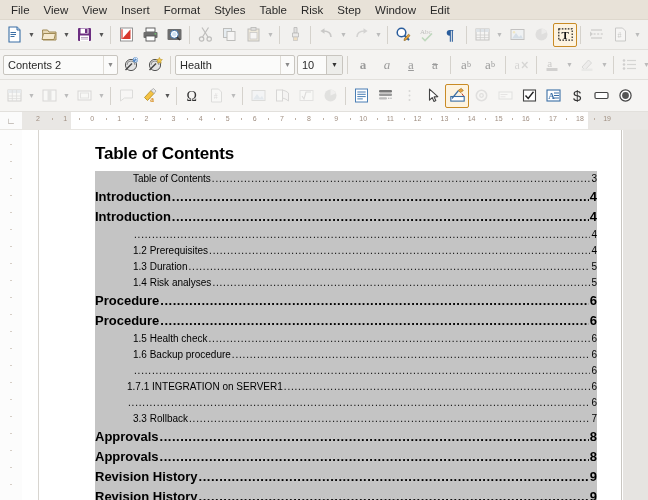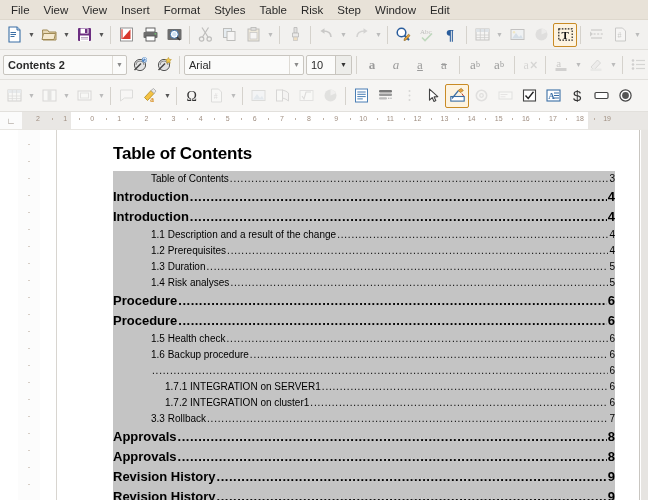--- a/index.html
+++ b/index.html
@@ -101,21 +101,21 @@
     line-height: 18px;
   }
   .combo .drop {
     width: 14px;
     height: 18px;
     display: flex; align-items: center; justify-content: center;
     font-size: 7px;
     color: #8a8a8a;
     border-left: 1px solid #dedbd5;
   }
-  #style-combo { width: 124px; font-weight: bold; }
+  #style-combo { width: 115px; }
   #font-combo  { width: 120px; }
   #size-combo  { width: 46px; }
   #size-combo .drop { color: #333; background: #ededea; border-left: 1px solid #c8c5bf; width: 16px; height: 18px;}
 
   
   #ruler-row {
     height: 18px;
     background: #fbfbfb;
     display: flex;
     align-items: stretch;
@@ -150,21 +150,20 @@
     top: 6px;
     width: 1px; height: 2px;
     background: #bdb0a4;
   }
 
   
   #main {
     display: flex;
     height: 370px;
     background: #ffffff;
-    margin-left: 18px;
   }
   #vruler {
     width: 22px;
     background: #fcfcfc;
     position: relative;
     flex: 0 0 auto;
     overflow: hidden;
   }
   .vtick {
     position: absolute;
@@ -253,21 +252,21 @@
   .lvl2 {
     font-size: 10px;
     padding: 2px 0 2px 38px;
     line-height: 12px;
   }
   .lvl2 .leader { font-size: 10px; }
 
   
   .lvl3 {
     font-size: 10px;
-    padding: 2px 0 2px 52px;
+    padding: 2px 0 2px 32px;
     line-height: 12px;
   }
   .lvl3 .leader { font-size: 10px; }
 
   
   #right-gutter {
     position: absolute;
     left: 601px; top: 0; bottom: 0; right: 0;
     background: #e6e4e1;
   }
@@ -502,21 +501,21 @@
       <circle cx="8" cy="9" r="5.6" fill="#e3e3e3" stroke="#555" stroke-width="1"></circle>
       <path d="M4 9 a4 4 0 0 1 8 0" stroke="#888" stroke-width="0.9" fill="none"></path>
       <path d="M2.5 14 L9 7.5" stroke="#444" stroke-width="1.4"></path>
       <path d="M12.4 1.4 l0.9 1.9 2.1 0.3 -1.5 1.5 0.35 2.1 -1.85 -1 -1.85 1 0.35 -2.1 -1.5 -1.5 2.1 -0.3 z" fill="#f2c94c" stroke="#b08a1d" stroke-width="0.5"></path>
     </svg>
   </div>
 
   <div class="tb-sep"></div>
 
   <div class="combo" id="font-combo">
-    <div class="txt">Arial</div>
+    <div class="txt">Health</div>
     <div class="drop">▼</div>
   </div>
 
   <div class="combo" id="size-combo">
     <div class="txt">10</div>
     <div class="drop">▼</div>
   </div>
 
   <div class="tb-sep"></div>
 
@@ -877,21 +876,20 @@
               <span class="etext">Introduction</span>
               <span class="leader">............................................................................................................................................................................................................................</span>
               <span class="pg">4</span>
             </div>
             <div class="toc-entry lvl1">
               <span class="etext">Introduction</span>
               <span class="leader">............................................................................................................................................................................................................................</span>
               <span class="pg">4</span>
             </div>
             <div class="toc-entry lvl2">
-              <span class="etext">1.1 Description and a result of the change</span>
               <span class="leader">............................................................................................................................................................................................................................</span>
               <span class="pg">4</span>
             </div>
             <div class="toc-entry lvl2">
               <span class="etext">1.2 Prerequisites</span>
               <span class="leader">............................................................................................................................................................................................................................</span>
               <span class="pg">4</span>
             </div>
             <div class="toc-entry lvl2">
               <span class="etext">1.3 Duration</span>
@@ -926,21 +924,20 @@
             <div class="toc-entry lvl2">
               <span class="leader">............................................................................................................................................................................................................................</span>
               <span class="pg">6</span>
             </div>
             <div class="toc-entry lvl3">
               <span class="etext">1.7.1 INTEGRATION on SERVER1</span>
               <span class="leader">............................................................................................................................................................................................................................</span>
               <span class="pg">6</span>
             </div>
             <div class="toc-entry lvl3">
-              <span class="etext">1.7.2 INTEGRATION on cluster1</span>
               <span class="leader">............................................................................................................................................................................................................................</span>
               <span class="pg">6</span>
             </div>
             <div class="toc-entry lvl2">
               <span class="etext">3.3 Rollback</span>
               <span class="leader">............................................................................................................................................................................................................................</span>
               <span class="pg">7</span>
             </div>
             <div class="toc-entry lvl1">
               <span class="etext">Approvals</span>

